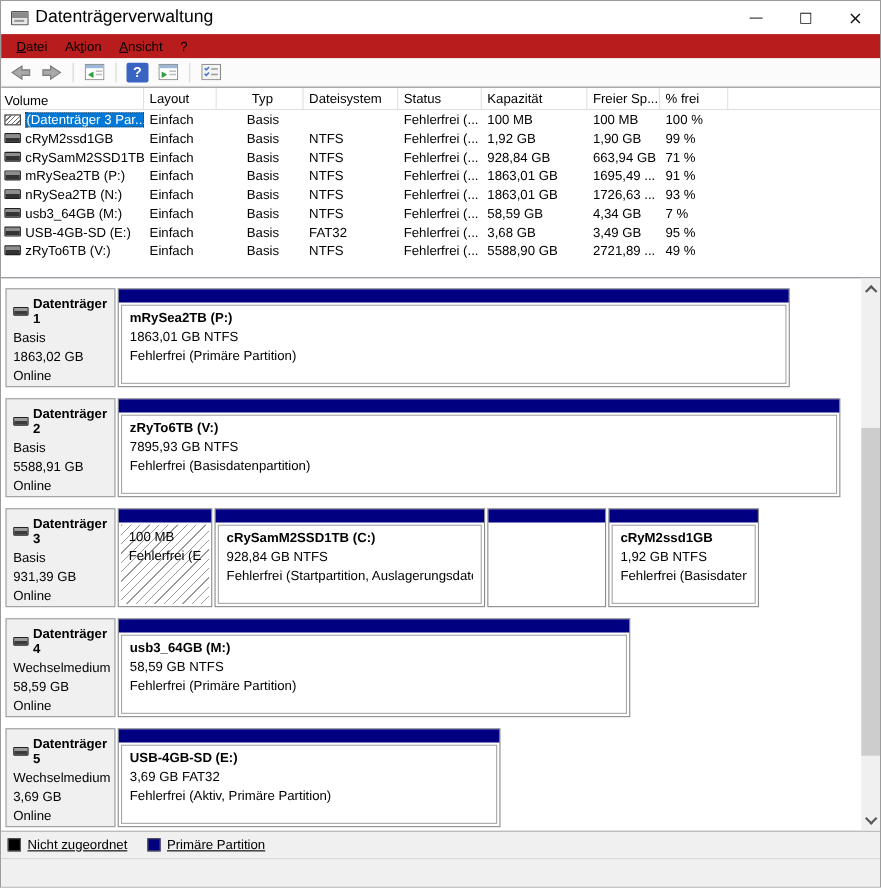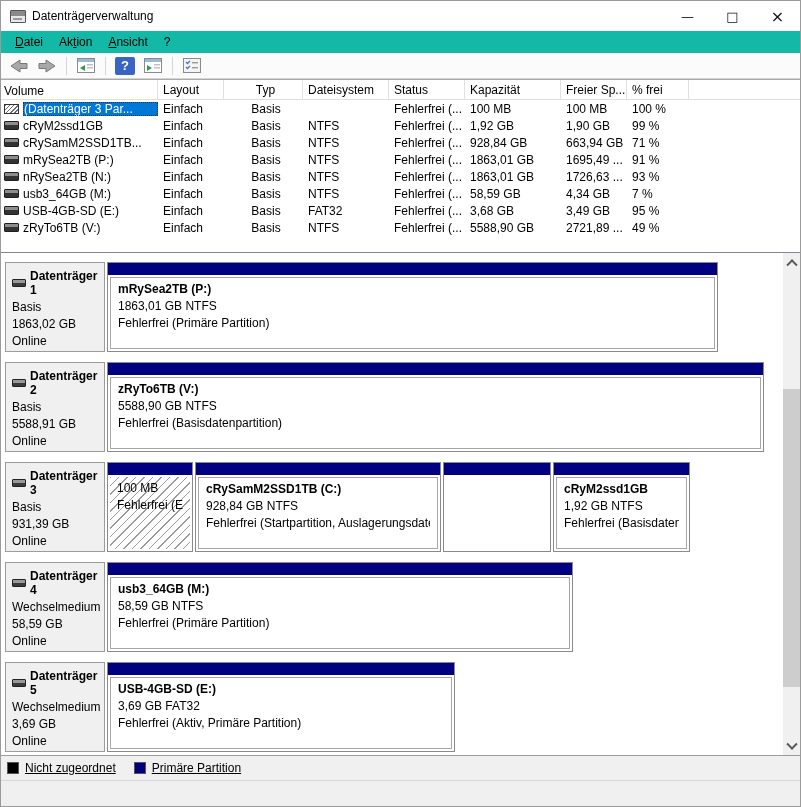--- a/index.html
+++ b/index.html
@@ -4,46 +4,46 @@
 <style>
   * { margin:0; padding:0; box-sizing:border-box; }
   html,body { width:801px; height:807px; }
   body { font-family:"Liberation Sans","DejaVu Sans",sans-serif; font-size:12px; color:#000; background:#fff; }
   .window { width:801px; height:807px; border:1px solid #9b9b9b; background:#f0f0f0; display:flex; flex-direction:column; overflow:hidden; }
 
   
   .titlebar { height:30px; background:#fff; display:flex; align-items:center; flex:0 0 auto; }
   .app-icon { width:16px; height:13px; margin:0 6px 0 9px; position:relative; background:linear-gradient(#8a8a8a 0 5px,#e8e8e8 5px 100%); border:1px solid #555; border-radius:1px; }
   .app-icon:before { content:""; position:absolute; left:2px; top:7px; width:9px; height:2px; background:#9a9a9a; }
-  .titlebar .title { font-size:12px; }
+  .titlebar .title { font-size:16px; }
   .win-controls { margin-left:auto; display:flex; height:100%; }
   .win-btn { width:45px; height:100%; display:flex; align-items:center; justify-content:center; font-size:13px; color:#111; font-family:"DejaVu Sans",sans-serif; }
   .win-btn.close { font-size:16px; }
 
   
-  .menubar { height:22px; background:#14b8a6; display:flex; align-items:center; padding-left:6px; flex:0 0 auto; }
+  .menubar { height:22px; background:#b91c1c; display:flex; align-items:center; padding-left:6px; flex:0 0 auto; }
   .menu-item { padding:2px 8px; }
   .menu-item u { text-decoration:underline; }
 
   
   .toolbar { height:26px; background:#fbfbfb; display:flex; align-items:center; padding-left:6px; gap:4px; border-bottom:1px solid #d4d4d4; flex:0 0 auto; }
   .tb-sep { width:1px; height:18px; background:#d6d6d6; margin:0 3px; }
   .tb-btn { width:24px; height:22px; display:flex; align-items:center; justify-content:center; }
   .help-btn { width:20px; height:18px; background:#3a64c4; color:#fff; font-weight:bold; display:flex; align-items:center; justify-content:center; border-radius:2px; font-size:13px; }
 
   
   .content { flex:1 1 auto; display:flex; flex-direction:column; border-top:1px solid #a9a9a9; background:#fff; min-height:0; }
 
   
   .listview { height:172px; flex:0 0 auto; background:#fff; overflow:hidden; }
   .lv-header { display:flex; height:20px; border-bottom:1px solid #e0e0e0; }
   .lv-hcell { border-right:1px solid #e0e0e0; padding:3px 0 0 5px; white-space:nowrap; overflow:hidden; }
   .lv-row { display:flex; height:17px; align-items:center; }
   .lv-cell { padding-left:5px; white-space:nowrap; overflow:hidden; flex:0 0 auto; }
-  .c-vol { width:157px; display:flex; align-items:center; gap:4px; padding-left:3px; }
+  .c-vol { width:130px; display:flex; align-items:center; gap:4px; padding-left:3px; }
   .c-lay { width:66px; } .c-typ { width:79px;text-align:center; } .c-fs { width:86px; }
   .c-st { width:76px; } .c-cap { width:96px; } .c-free { width:66px; } .c-pct { width:62px; }
   .c-fill { flex:1 1 auto; border-right:none; }
   .drive-ico { width:15px; height:9px; background:linear-gradient(#8d8d8d 0 3px,#333 3px 100%); border:1px solid #1f1f1f; border-radius:1px; flex:0 0 auto; }
   .hatch-ico { width:15px; height:10px; border:1px solid #333; background:repeating-linear-gradient(135deg,#6f6f6f 0,#6f6f6f 1px,#fff 1px,#fff 3px); flex:0 0 auto; }
   .sel-text { flex:1 1 auto; background:#0078d7; color:#fff; outline:1px dotted #333; outline-offset:-1px; white-space:nowrap; overflow:hidden; padding:0 1px; }
 
   
   .diskpane { flex:1 1 auto; background:#fff; border-top:1px solid #828790; position:relative; overflow:hidden; padding:9px 22px 0 4px; min-height:0; }
   .disk-row { display:flex; height:90px; margin-bottom:10px; }
@@ -299,21 +299,21 @@
             </div>
           <div class="meta">Basis</div>
           <div class="meta">5588,91 GB</div>
           <div class="meta">Online</div>
         </div>
         <div class="parts">
           <div class="part" style="width:657px">
             <div class="part-bar"></div>
             <div class="part-body">
               <div class="pl t">zRyTo6TB  (V:)</div>
-              <div class="pl">5588,90 GB NTFS</div>
+              <div class="pl">7895,93 GB NTFS</div>
               <div class="pl">Fehlerfrei (Basisdatenpartition)</div>
             </div>
           </div>
         </div>
       </div>
 
       <div class="disk-row">
         <div class="disk-label">
           <div class="dname">
               <span class="dl-ico"></span>

